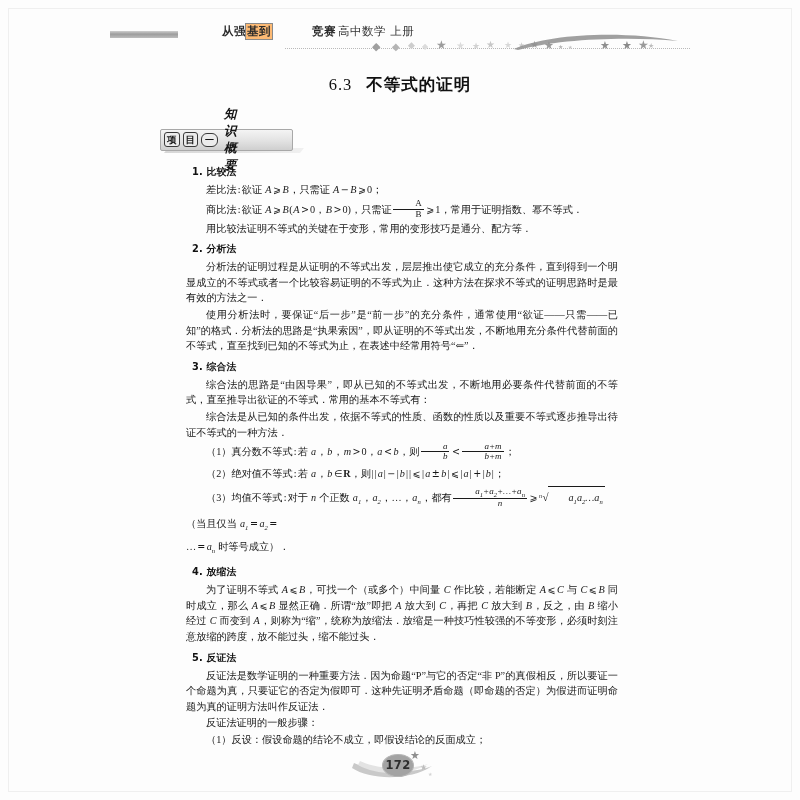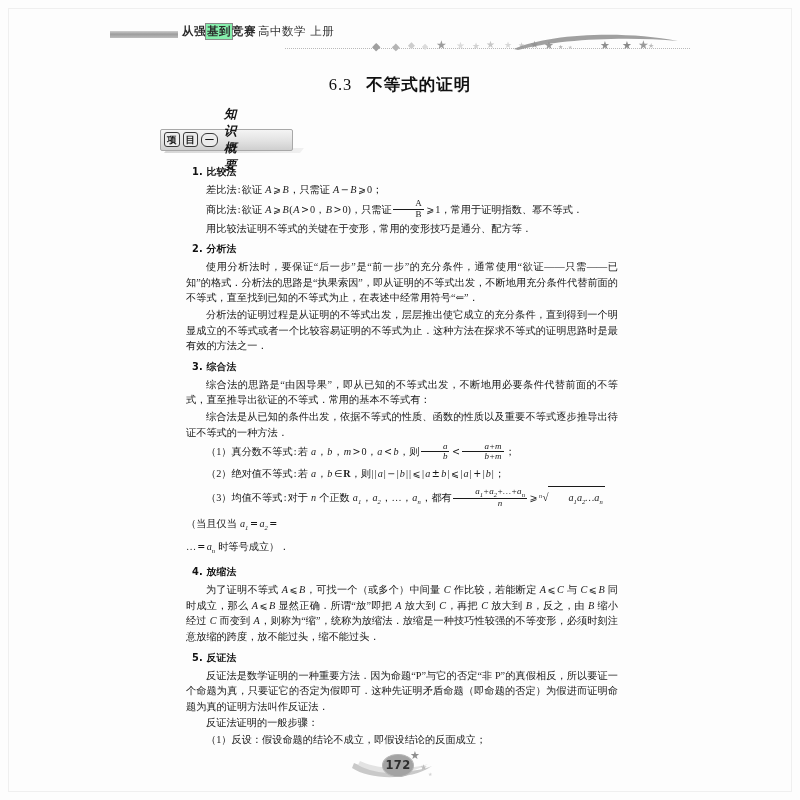--- a/index.html
+++ b/index.html
@@ -55,25 +55,26 @@
     left: 182px;
     top: 5px;
     font-family: "DejaVu Sans", sans-serif;
     font-size: 11.5px;
     letter-spacing: .5px;
     color: #2a2a2a;
     white-space: nowrap;
   }
   .header-title .strong {
     font-weight: bold;
+    margin-left: 40px;
   }
   .header-title .boxed {
     display: inline-block;
     border: 1px solid #8a8a8a;
-    background: #86efac;
+    background: #fdba74;
     padding: 0 1px;
     margin: 0 -1px;
     font-weight: bold;
   }
   .header-sub {
     margin-left: 2px;
     font-weight: normal;
     color: #333;
   }
   .header-rule {
@@ -349,22 +350,22 @@
       差比法<span class="op">:</span>欲证 <span class="m">A</span><span class="op">⩾</span><span class="m">B</span>，只需证 <span class="m">A</span><span class="op">−</span><span class="m">B</span><span class="op">⩾</span>0；
     </p>
     <p class="formula-line">
       商比法<span class="op">:</span>欲证 <span class="m">A</span><span class="op">⩾</span><span class="m">B</span>(<span class="m">A</span><span class="op">&gt;</span>0，<span class="m">B</span><span class="op">&gt;</span>0)，只需证<span class="frac"><span class="num mu">A</span><span class="den mu">B</span></span><span class="op">⩾</span>1，常用于证明指数、幂不等式．
     </p>
     <p class="para">
       用比较法证明不等式的关键在于变形，常用的变形技巧是通分、配方等．
     </p>
 
     <div class="sec-head">2. 分析法</div>
+    <p class="para">分析法的证明过程是从证明的不等式出发，层层推出使它成立的充分条件，直到得到一个明显成立的不等式或者一个比较容易证明的不等式为止．这种方法在探求不等式的证明思路时是最有效的方法之一．</p>
     <p class="para">使用分析法时，要保证“后一步”是“前一步”的充分条件，通常使用“欲证——只需——已知”的格式．分析法的思路是“执果索因”，即从证明的不等式出发，不断地用充分条件代替前面的不等式，直至找到已知的不等式为止，在表述中经常用符号“⇐”．</p>
-    <p class="para">分析法的证明过程是从证明的不等式出发，层层推出使它成立的充分条件，直到得到一个明显成立的不等式或者一个比较容易证明的不等式为止．这种方法在探求不等式的证明思路时是最有效的方法之一．</p>
 
     <div class="sec-head">3. 综合法</div>
     <p class="para">综合法的思路是“由因导果”，即从已知的不等式出发，不断地用必要条件代替前面的不等式，直至推导出欲证的不等式．常用的基本不等式有：</p>
     <p class="para">综合法是从已知的条件出发，依据不等式的性质、函数的性质以及重要不等式逐步推导出待证不等式的一种方法．</p>
 
     <p class="formula-line">
       （1）真分数不等式<span class="op">:</span>若 <span class="m">a</span>，<span class="m">b</span>，<span class="m">m</span><span class="op">&gt;</span>0，<span class="m">a</span><span class="op">&lt;</span><span class="m">b</span>，则<span class="frac"><span class="num m">a</span><span class="den m">b</span></span><span class="op">&lt;</span><span class="frac"><span class="num m">a+m</span><span class="den m">b+m</span></span>；
     </p>
     <p class="formula-line">
       （2）绝对值不等式<span class="op">:</span>若 <span class="m">a</span>，<span class="m">b</span><span class="op">∈</span><span class="bb">R</span>，则<span class="mu">|</span><span class="mu">|</span><span class="m">a</span><span class="mu">|</span><span class="op">−</span><span class="mu">|</span><span class="m">b</span><span class="mu">|</span><span class="mu">|</span><span class="op">⩽</span><span class="mu">|</span><span class="m">a</span><span class="op">±</span><span class="m">b</span><span class="mu">|</span><span class="op">⩽</span><span class="mu">|</span><span class="m">a</span><span class="mu">|</span><span class="op">+</span><span class="mu">|</span><span class="m">b</span><span class="mu">|</span>；

